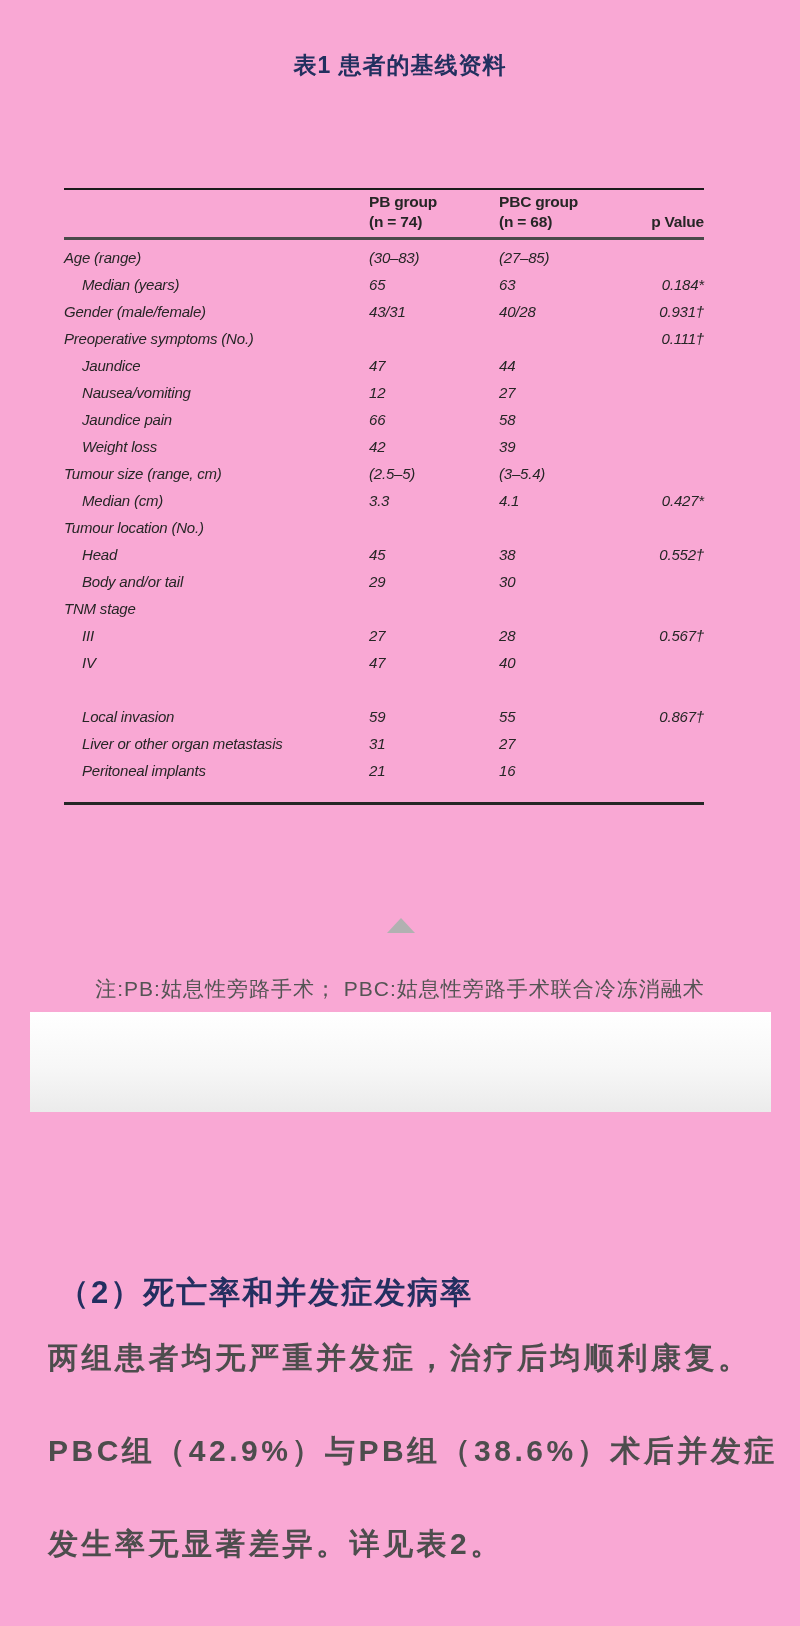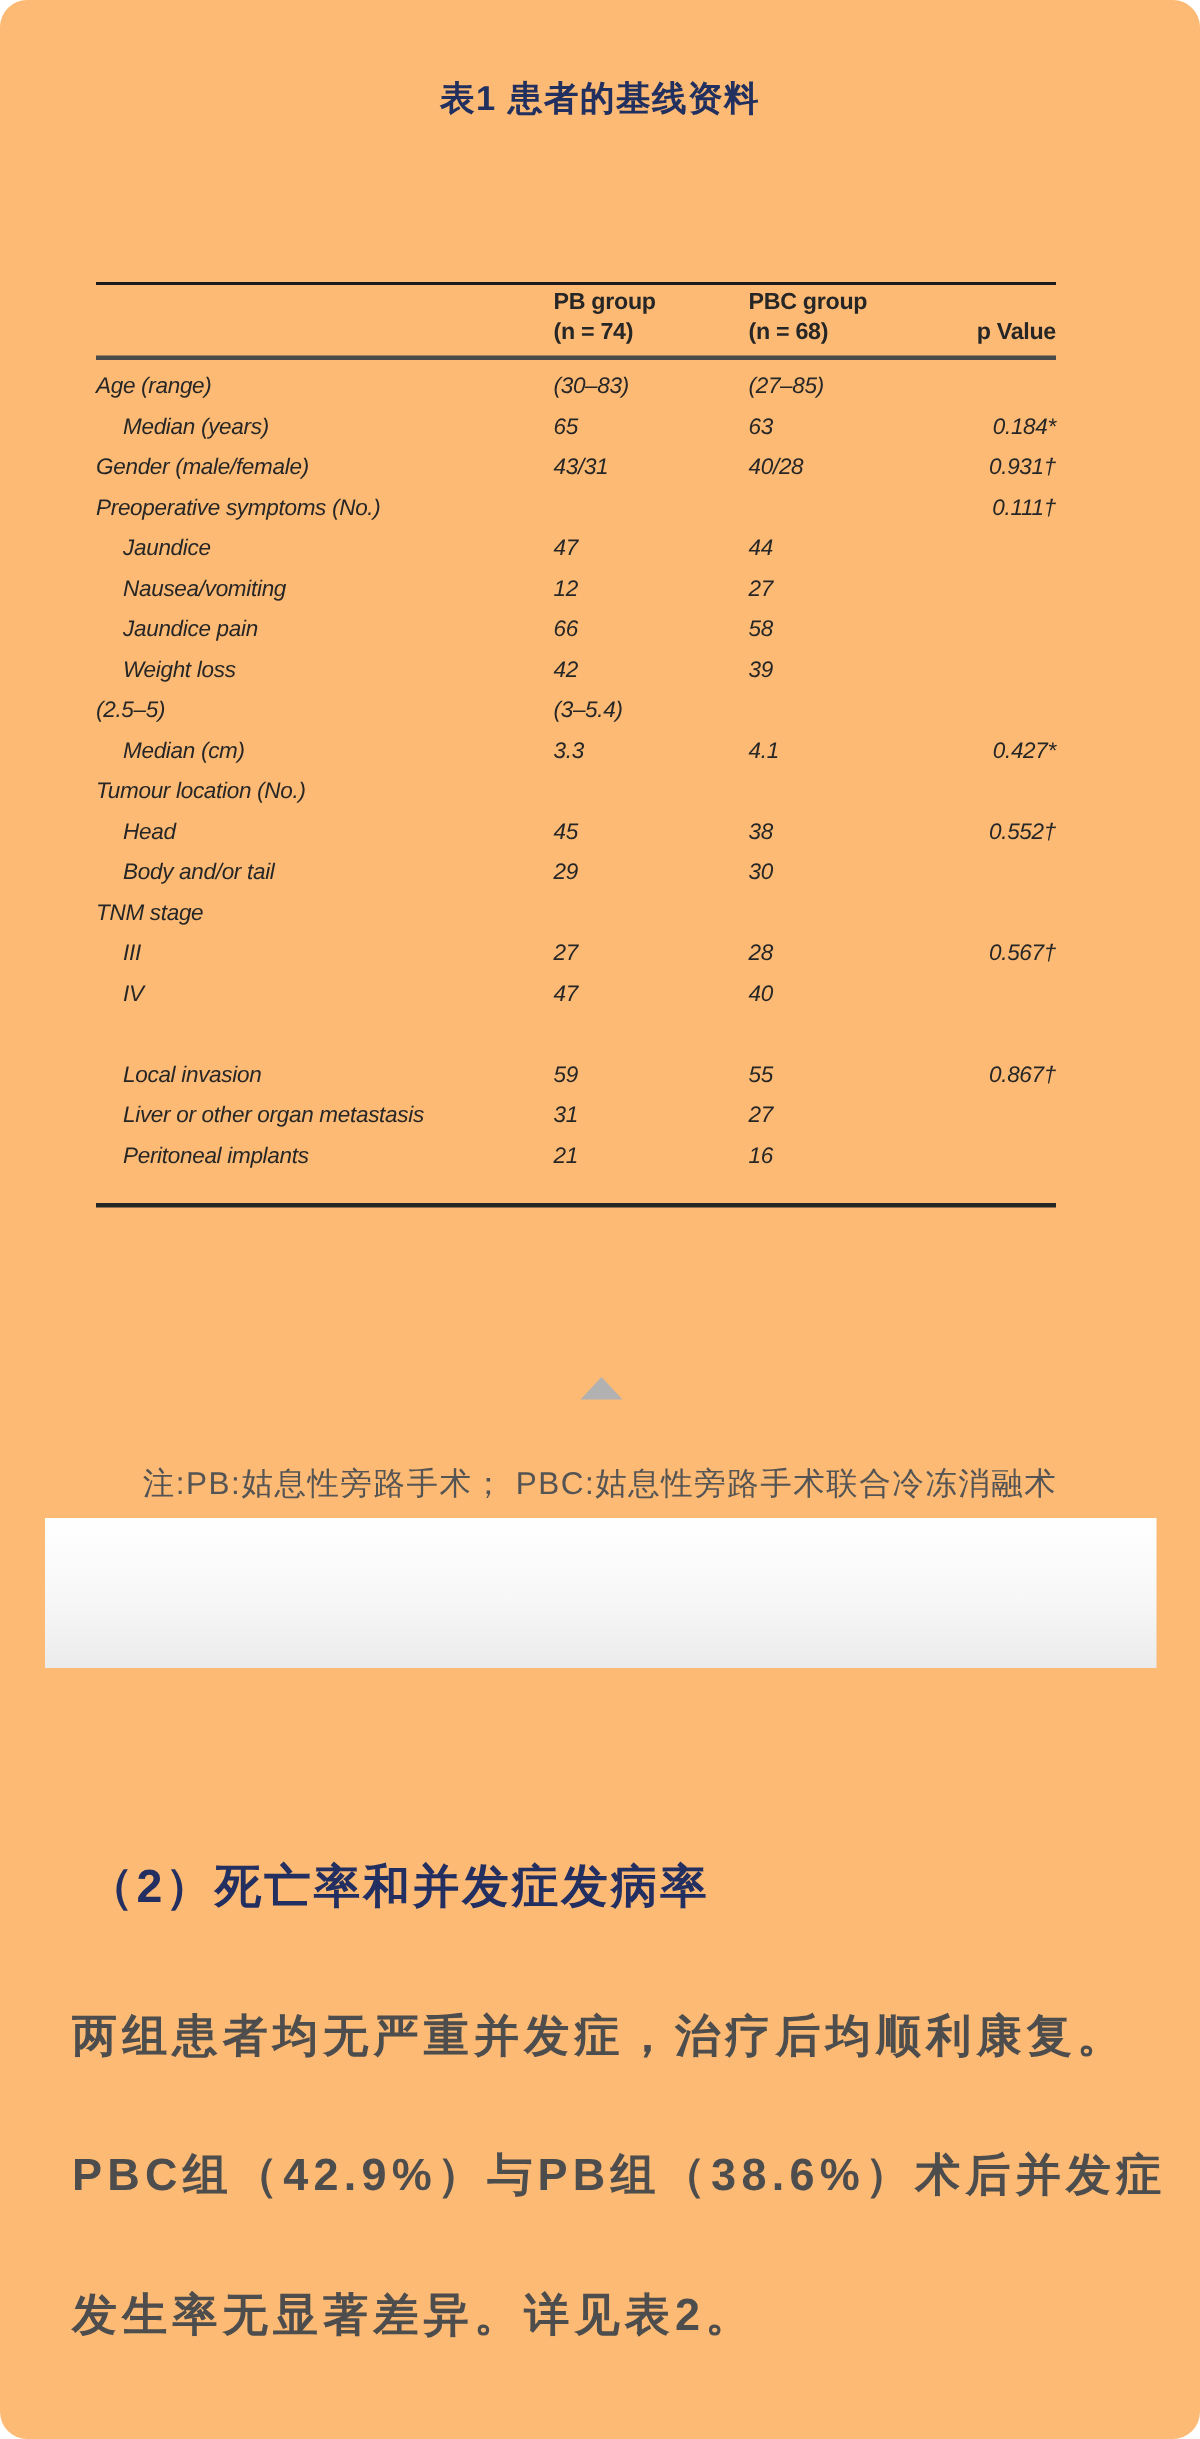--- a/index.html
+++ b/index.html
@@ -1,22 +1,21 @@
 <!DOCTYPE html>
 <html><head>
 <meta charset="utf-8">
 <style>
   html,body{margin:0;padding:0;background:#ffffff;}
   .page{
     position:relative;
     width:800px;height:1626px;
-    background:#fdba74;
+    background:#f9a8d4;
     font-family:"Liberation Sans","DejaVu Sans",sans-serif;
     overflow:hidden;
-    border-radius:18px;
   }
   
   .article-title{
     position:absolute;left:0;top:50px;width:800px;
     text-align:center;
     font-size:23px;font-weight:bold;
     color:#22305f;letter-spacing:1px;
   }
   
   .tablewrap{
@@ -58,21 +57,21 @@
     text-align:center;
     font-size:21px;color:#545454;letter-spacing:1px;
   }
   
   .card-fade{
     position:absolute;left:30px;top:1012px;width:741px;height:100px;
     background:linear-gradient(180deg,#ffffff 0%,#f7f7f7 55%,#ebebeb 100%);
   }
   
   .section-heading{
-    position:absolute;left:58px;top:1237px;width:700px;
+    position:absolute;left:58px;top:1272px;width:700px;
     font-size:31px;font-weight:bold;color:#232f60;letter-spacing:2px;
   }
   
   .body-par{
     position:absolute;left:48px;top:1338px;width:716px;
     font-size:30px;color:#4d4d4d;letter-spacing:3.5px;
   }
   .body-par .line{height:93px;line-height:40px;white-space:nowrap;font-weight:bold;}
 </style>
 </head>
@@ -143,20 +142,21 @@
           <div class="vcol">58</div>
           <div class="pcol"></div>
         </div>
         <div class="t-row">
           <div class="label indent">Weight loss</div>
           <div class="vcol">42</div>
           <div class="vcol">39</div>
           <div class="pcol"></div>
         </div>
         <div class="t-row">
+          <div class="label">Tumour size (range, cm)</div>
           <div class="vcol">(2.5–5)</div>
           <div class="vcol">(3–5.4)</div>
           <div class="pcol"></div>
         </div>
         <div class="t-row">
           <div class="label indent">Median (cm)</div>
           <div class="vcol">3.3</div>
           <div class="vcol">4.1</div>
           <div class="pcol">0.427*</div>
         </div>

